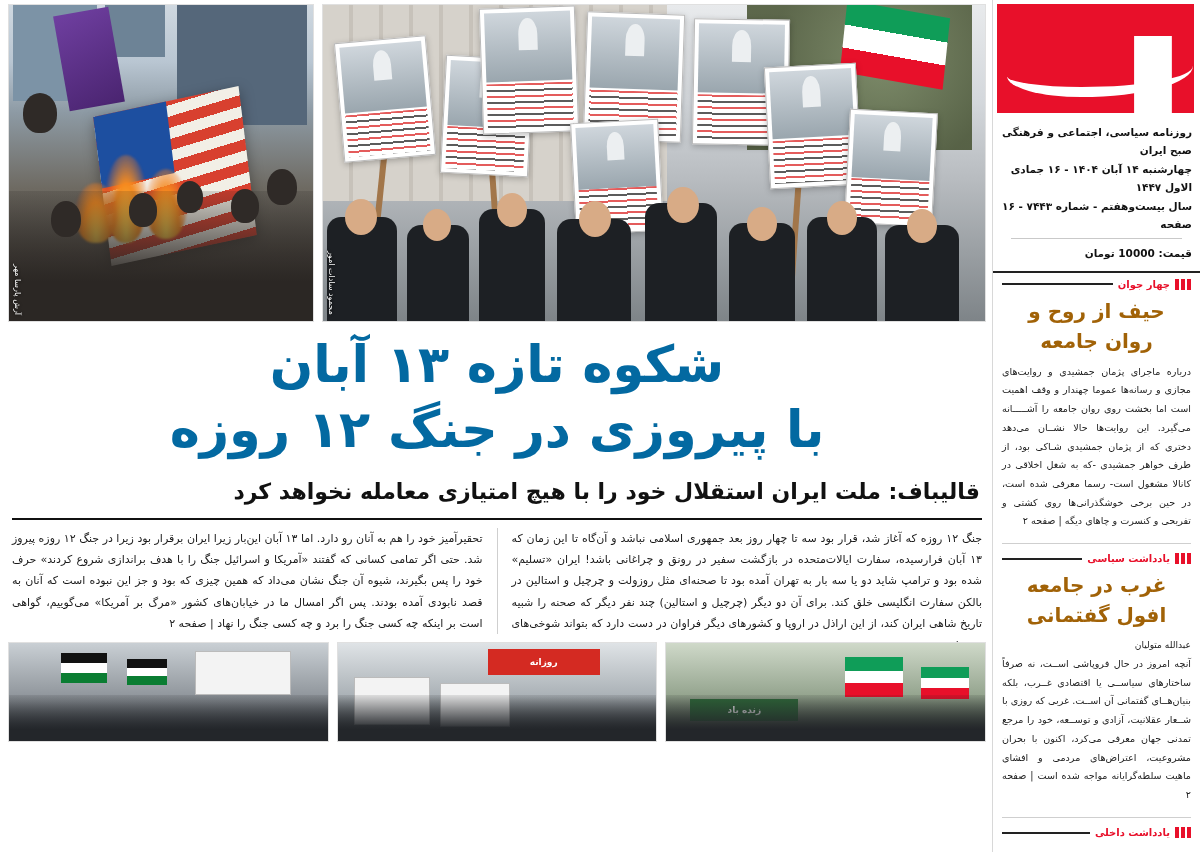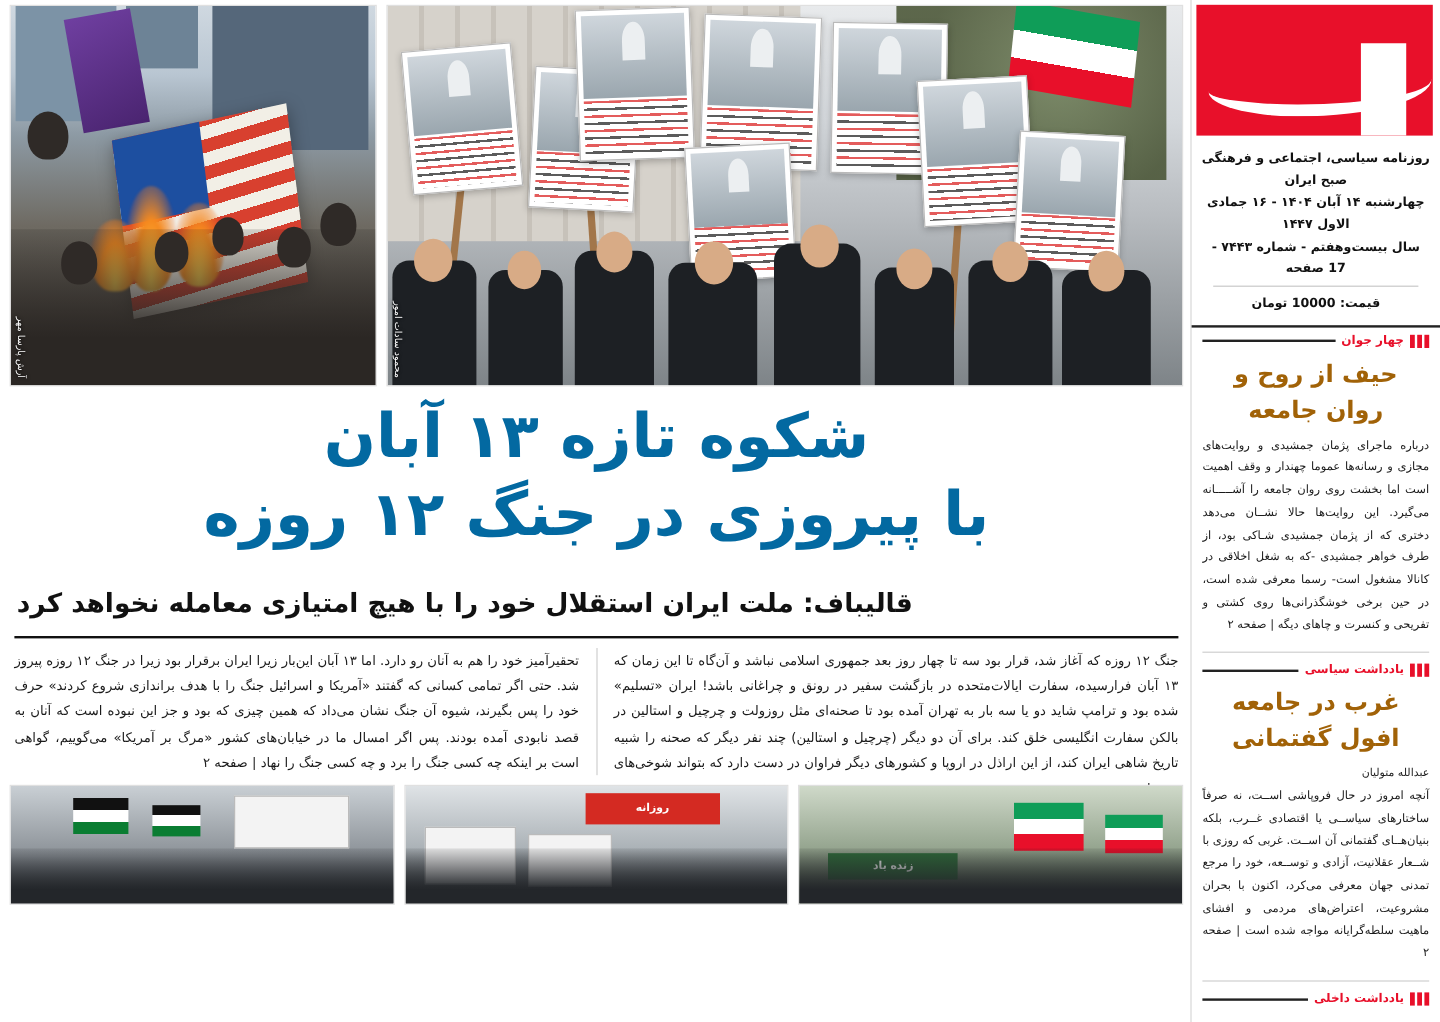--- a/index.html
+++ b/index.html
@@ -52,21 +52,21 @@
   }
   .logo-swoosh {
     position: absolute;
     left: 10px; bottom: 16px;
     width: 186px; height: 52px;
     border-bottom: 10px solid #fff;
     border-radius: 0 0 60% 40%;
   }
   .masthead-info {
     padding: 10px 8px 8px 8px;
-    text-align: center;
+    text-align: right;
     direction: rtl;
     border-bottom: 2px solid #222;
   }
   .masthead-info div {
     font-size: 10.5px;
     color: #111;
     line-height: 1.75;
     font-weight: bold;
   }
   .masthead-sep {
@@ -214,23 +214,23 @@
   
   .headline-wrap {
     direction: rtl; text-align: center;
     padding: 10px 6px 0 6px;
   }
   .headline {
     font-size: 51px; font-weight: bold; color: #0369a1;
     line-height: 1.28; letter-spacing: -1px;
   }
   .subhead {
-    direction: rtl; text-align: left;
+    direction: rtl; text-align: right;
     font-size: 22px; font-weight: bold; color: #111;
-    margin-top: 24px; line-height: 1.5;
+    margin-top: 12px; line-height: 1.5;
   }
   .rule-under-sub { height: 2px; background: #111; margin: 10px 4px 8px 4px; }
 
   .lead-cols {
     direction: rtl; display: flex; gap: 14px;
     padding: 0 4px; height: 106px;
   }
   .lead-col {
     flex: 1 1 0; font-size: 11px; line-height: 1.95;
     color: #1a1a1a; text-align: justify;
@@ -274,21 +274,21 @@
 
     <div class="logo-box">
       <span class="logo-glyph logo-main">ان</span>
 
       <span class="logo-swoosh"></span>
     </div>
 
     <div class="masthead-info">
       <div>روزنامه سیاسی، اجتماعی و فرهنگی صبح ایران</div>
       <div>چهارشنبه ۱۴ آبان ۱۴۰۴ - ۱۶ جمادی الاول ۱۴۴۷</div>
-      <div>سال بیست‌وهفتم - شماره ۷۴۴۳ - 17 صفحه</div>
+      <div>سال بیست‌وهفتم - شماره ۷۴۴۳ - ۱۶ صفحه</div>
       <div class="masthead-sep"></div>
       <div class="masthead-price">قیمت: 10000 تومان</div>
     </div>
 
     <div class="side-section">
       <div class="kicker-row">
         <span class="kicker-bars">
             <i></i>
             <i></i>
             <i></i>

